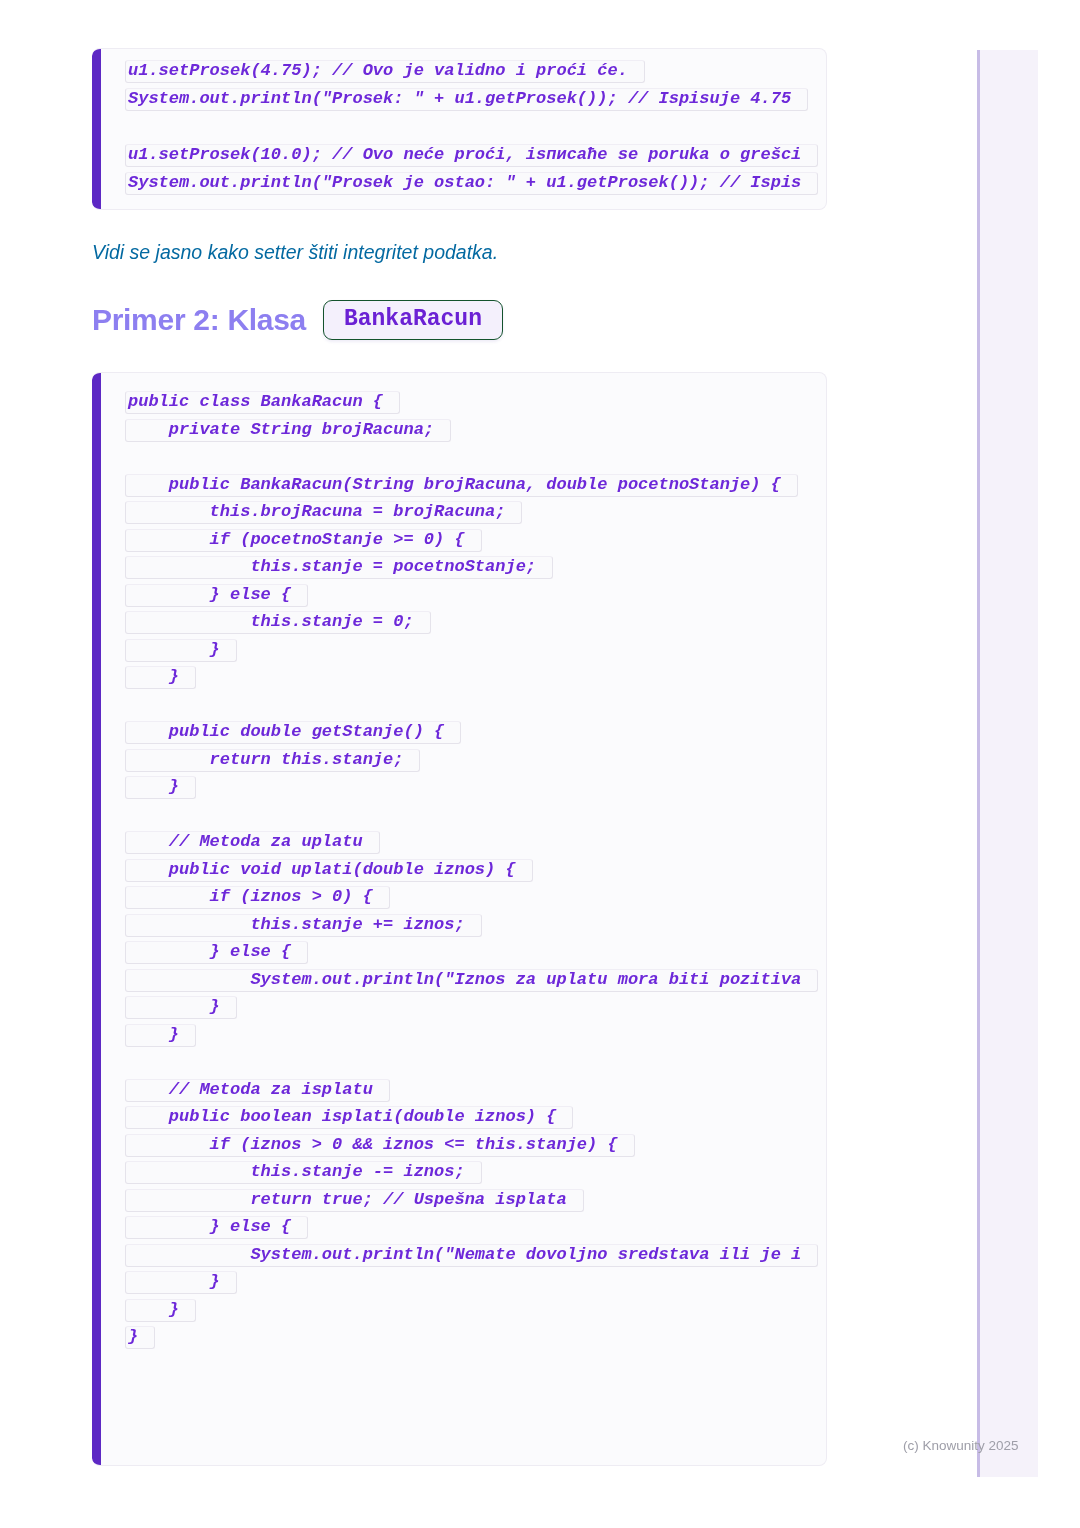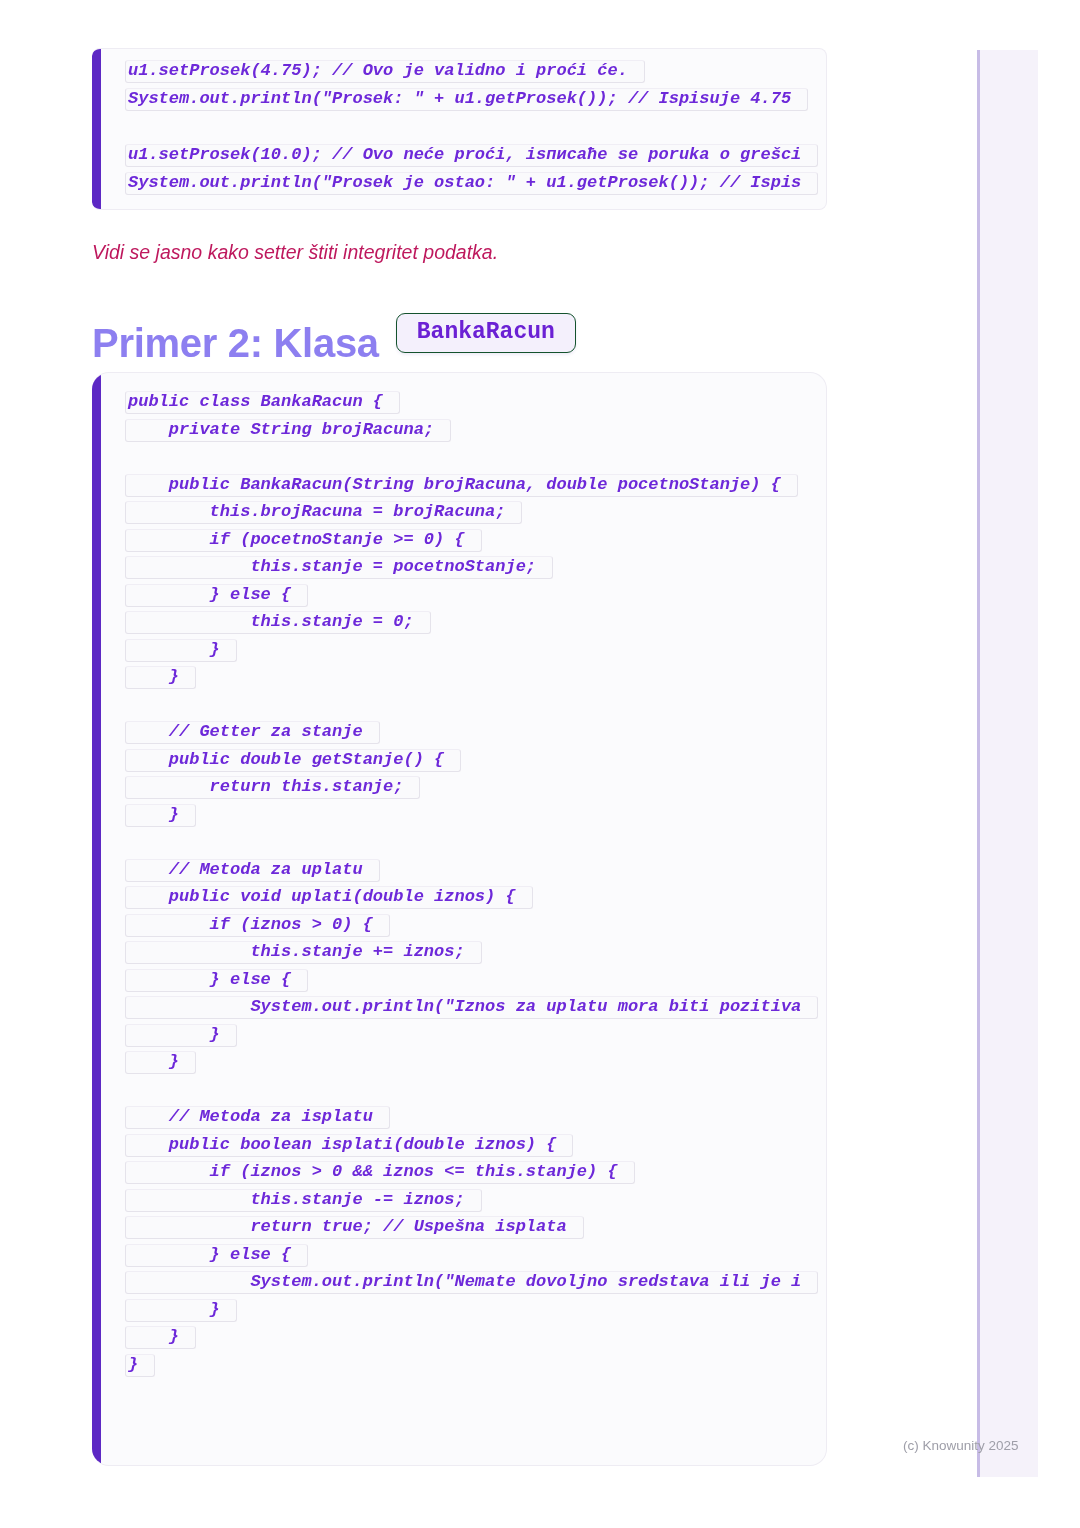--- a/index.html
+++ b/index.html
@@ -40,35 +40,35 @@
   #block2 .code-line { height:27.5px; }
   .code-line .strip {
     background:#fafafc;
     border:1px solid #e5e3eb; border-top-color:#f0eef5;
     border-radius:3px;
     padding:0 16px 1px 2px;
     line-height:20px;
   }
 
   #block1 { top:48px;  height:162px; }
-  #block2 { top:372px; height:1094px;border-radius:17px; }
+  #block2 { top:372px; height:1094px; }
 
   
   .caption {
     position:absolute; left:92px; top:241px;
-    font-style:italic; font-size:19.5px; color:#be185d;
+    font-style:italic; font-size:19.5px; color:#0369a1;
   }
 
   
   .heading-row {
     position:absolute; left:92px; top:300px;
     display:flex; align-items:center; gap:17px;
   }
   .heading-title {
-    font-size:40px; font-weight:bold; color:#8d7ff0; letter-spacing:-0.3px;margin-top:21px;
+    font-size:30px; font-weight:bold; color:#8d7ff0; letter-spacing:-0.3px;
   }
   .inline-code-badge {
     font-family:"Liberation Mono", monospace; font-weight:bold;
     font-size:23px; color:#6b21d4;
     background:#f4f0fc; border:1px solid #14532d; border-radius:9px;
     padding:5px 20px 7px 20px;
     box-shadow:0 2px 3px rgba(100,80,180,0.10);
   }
 
   
@@ -108,21 +108,20 @@
       <div class="code-line"></div>
       <div class="code-line"><span class="strip">    public BankaRacun(String brojRacuna, double pocetnoStanje) {</span></div>
       <div class="code-line"><span class="strip">        this.brojRacuna = brojRacuna;</span></div>
       <div class="code-line"><span class="strip">        if (pocetnoStanje &gt;= 0) {</span></div>
       <div class="code-line"><span class="strip">            this.stanje = pocetnoStanje;</span></div>
       <div class="code-line"><span class="strip">        } else {</span></div>
       <div class="code-line"><span class="strip">            this.stanje = 0;</span></div>
       <div class="code-line"><span class="strip">        }</span></div>
       <div class="code-line"><span class="strip">    }</span></div>
       <div class="code-line"></div>
-      <div class="code-line"><span class="strip">    // Getter za stanje</span></div>
       <div class="code-line"><span class="strip">    public double getStanje() {</span></div>
       <div class="code-line"><span class="strip">        return this.stanje;</span></div>
       <div class="code-line"><span class="strip">    }</span></div>
       <div class="code-line"></div>
       <div class="code-line"><span class="strip">    // Metoda za uplatu</span></div>
       <div class="code-line"><span class="strip">    public void uplati(double iznos) {</span></div>
       <div class="code-line"><span class="strip">        if (iznos &gt; 0) {</span></div>
       <div class="code-line"><span class="strip">            this.stanje += iznos;</span></div>
       <div class="code-line"><span class="strip">        } else {</span></div>
       <div class="code-line"><span class="strip">            System.out.println("Iznos za uplatu mora biti pozitiva</span></div>

